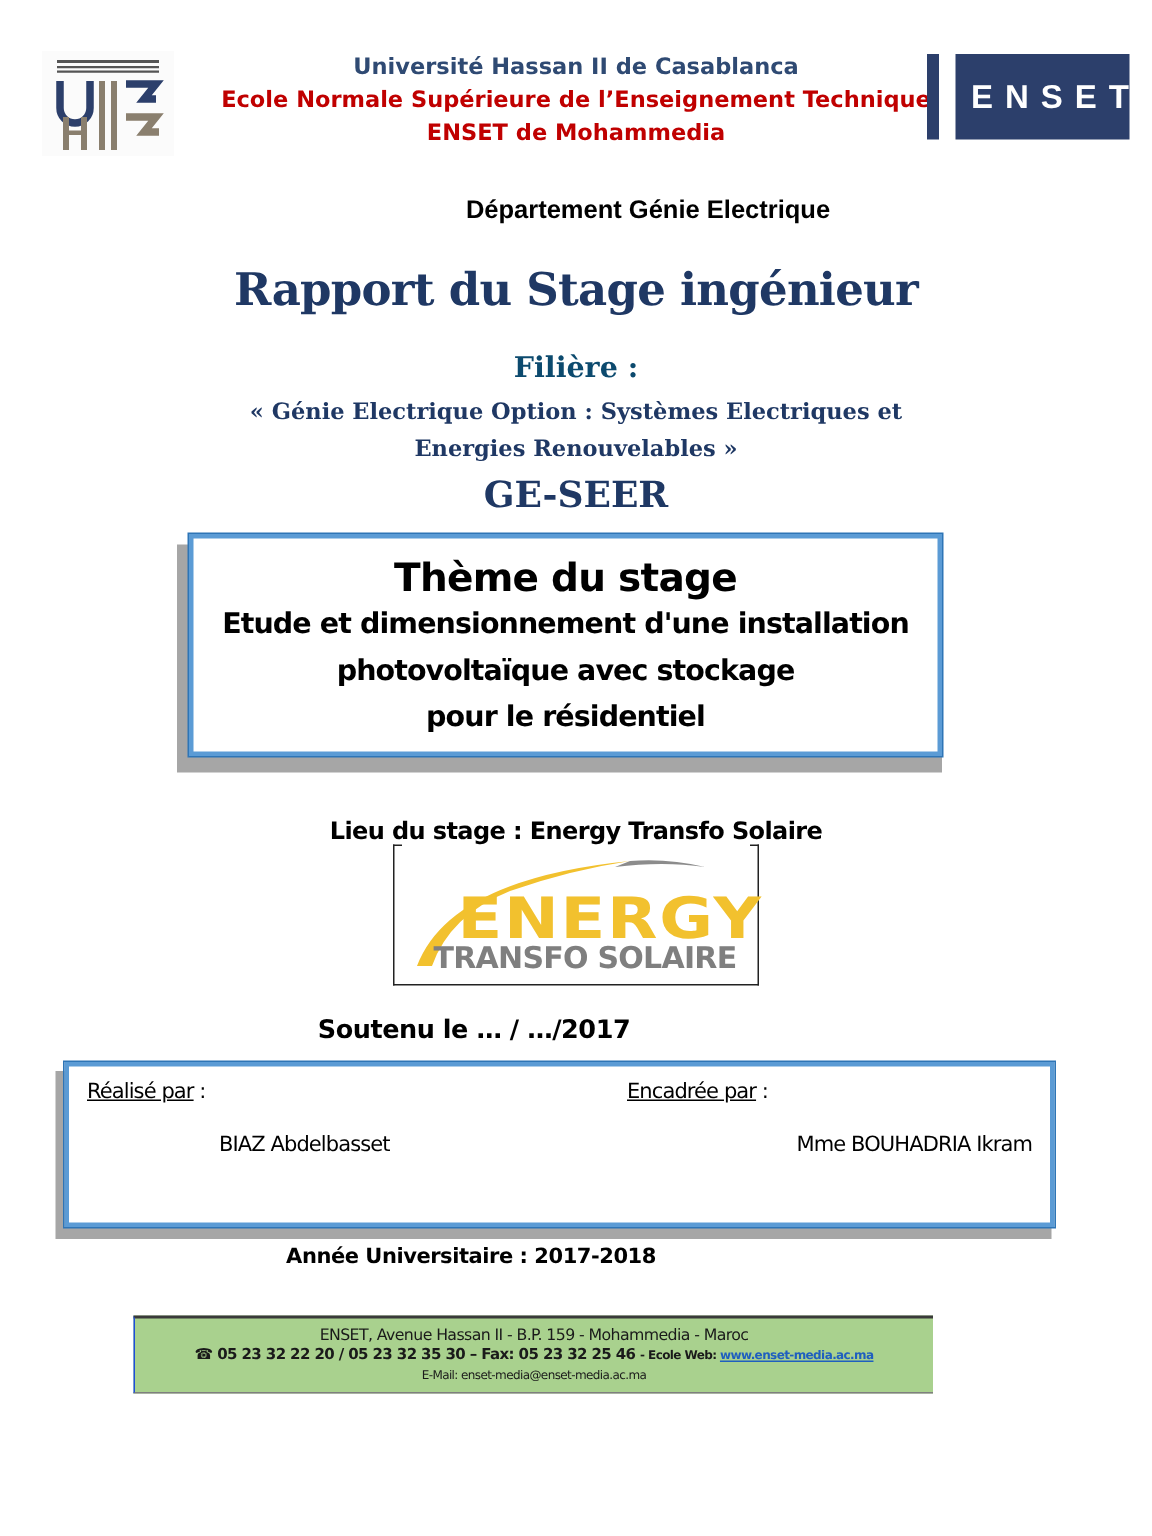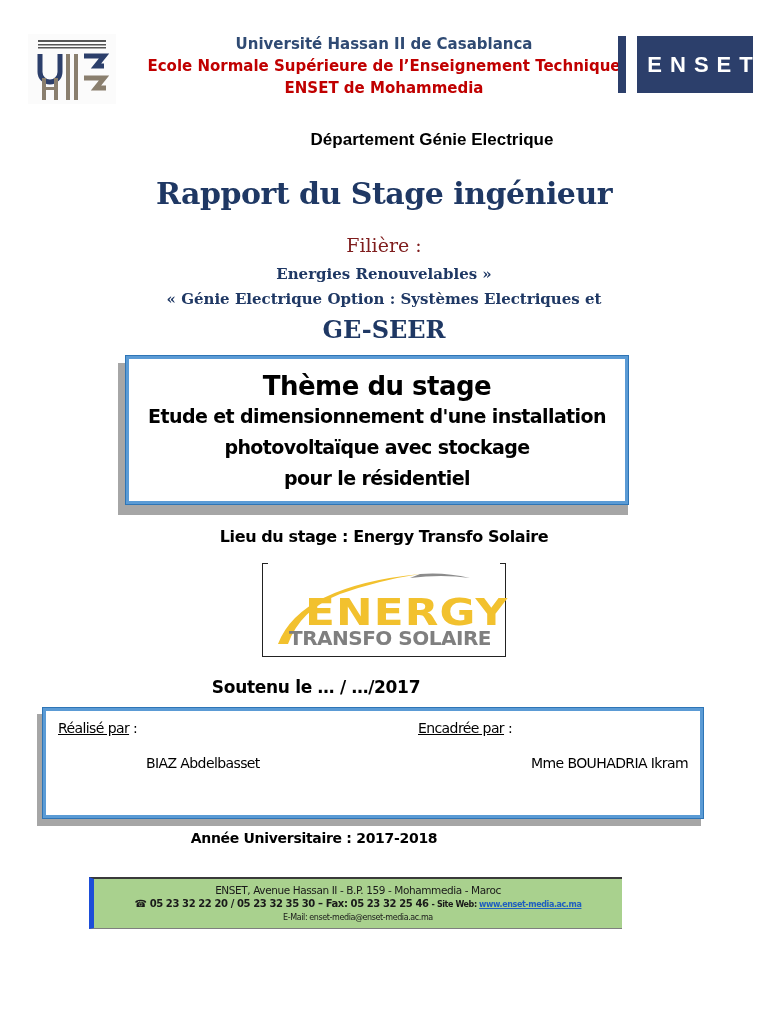--- a/index.html
+++ b/index.html
@@ -10,32 +10,32 @@
   
   #uh2-logo { left: 28px; top: 34px; width: 88px; height: 70px; }
   #univ-block { left: 140px; top: 33px; width: 488px; text-align: center; font-family: "DejaVu Sans", sans-serif; line-height: 22px; }
   .univ { color: #2f4a73; font-weight: bold; font-size: 15px; }
   .ecole { color: #c00000; font-weight: bold; font-size: 15px; }
   #enset-bar { left: 618px; top: 36px; width: 8px; height: 57px; background: #2c3f6b; }
   #enset-logo { left: 637px; top: 36px; width: 116px; height: 57px; background: #2c3f6b; color: #fff; font-weight: bold; font-size: 22px; letter-spacing: 8px; display: flex; align-items: center; justify-content: center; padding-left: 18px; box-sizing: border-box; }
 
   #dept { left: 0; top: 130px; width: 768px; font-size: 17px; font-weight: bold; padding-left: 48px; }
   #title { left: 0; top: 176px; width: 768px; font-family: "DejaVu Serif", serif; font-size: 30px; font-weight: bold; color: #1f3864; letter-spacing: -0.5px; }
-  #filiere { left: 0; top: 234px; width: 768px; font-family: "DejaVu Serif", serif; font-size: 19px; font-weight: normal; color: #7f1d1d; }
+  #filiere { left: 0; top: 234px; width: 768px; font-family: "DejaVu Serif", serif; font-size: 19px; font-weight: bold; color: #0c4a6e; }
   #filiere-desc { left: 120px; top: 262px; width: 528px; font-family: "DejaVu Serif", serif; font-size: 15px; font-weight: bold; color: #1f3864; line-height: 25px; }
   #geseer { left: 0; top: 315px; width: 768px; font-family: "DejaVu Serif", serif; font-size: 24px; font-weight: bold; color: #1f3864; }
 
   
   .shadow { background: #a6a6a6; }
   #theme-shadow { left: 118px; top: 363px; width: 510px; height: 152px; }
   #theme-box { left: 126px; top: 356px; width: 502px; height: 148px; border: 3px solid #5b9bd5; outline: 1px solid #2e75b6; background: #fff; box-sizing: border-box; text-align: center; }
   #theme-title { font-size: 26px; font-weight: bold; margin-top: 12px; font-family: "DejaVu Sans", sans-serif; letter-spacing: -0.5px; }
   .theme-line { font-size: 19px; font-weight: bold; line-height: 31px; font-family: "DejaVu Sans", sans-serif; letter-spacing: -0.6px; }
 
-  #lieu { left: 0; top: 527px; width: 768px; font-size: 16px; font-weight: bold; font-family: "DejaVu Sans", sans-serif; letter-spacing: -0.4px; }
+  #lieu { left: 0; top: 544px; width: 768px; font-size: 16px; font-weight: bold; font-family: "DejaVu Sans", sans-serif; letter-spacing: -0.4px; }
 
   
   #energy-frame { left: 262px; top: 563px; width: 244px; height: 94px; border-left: 1px solid #222; border-bottom: 1px solid #222; border-right: 1px solid #222; box-sizing: border-box; }
   #energy-frame .tick-l { position: absolute; left: -1px; top: 0; width: 6px; height: 1px; background: #222; }
   #energy-frame .tick-r { position: absolute; right: -1px; top: 0; width: 6px; height: 1px; background: #222; }
   #energy-word { left: 305px; top: 590px; font-size: 38px; font-weight: 900; color: #f2c12e; letter-spacing: 1px; font-family: "DejaVu Sans", sans-serif; transform: scaleX(1.15); transform-origin: left; }
   #transfo-word { left: 282px; top: 626px; width: 216px; text-align: center; font-size: 20px; font-weight: bold; color: #7f7f7f; font-family: "DejaVu Sans", sans-serif; letter-spacing: -0.5px; }
   #energy-swoosh { left: 270px; top: 566px; width: 240px; height: 80px; }
 
   #soutenu { left: 0; top: 677px; width: 632px; font-size: 17px; font-weight: bold; font-family: "DejaVu Sans", sans-serif; letter-spacing: -0.3px; }
@@ -45,21 +45,21 @@
   #persons-box { left: 43px; top: 708px; width: 660px; height: 110px; border: 3px solid #5b9bd5; outline: 1px solid #2e75b6; background: #fff; box-sizing: border-box; font-family: "DejaVu Sans", sans-serif; font-size: 14px; letter-spacing: -0.6px; }
   .lbl u { text-decoration: underline; }
   #realise-lbl { left: 12px; top: 9px; }
   #encadre-lbl { left: 372px; top: 9px; }
   #student-name { left: 100px; top: 44px; }
   #supervisor-name { right: 12px; top: 44px; }
 
   #annee { left: 0; top: 830px; width: 628px; font-size: 14px; font-weight: bold; font-family: "DejaVu Sans", sans-serif; letter-spacing: -0.3px; }
 
   
-  #footer { left: 89px; top: 877px; width: 533px; height: 52px; background: #a9d18e; border-top: 2px solid #3a3a3a; border-left: 5px solid #1d4ed8; border-bottom: 1px solid #7f7f7f; box-sizing: border-box; text-align: center; font-family: "DejaVu Sans", sans-serif; letter-spacing: -0.4px; color: #1a1a1a; }
+  #footer { left: 89px; top: 877px; width: 533px; height: 52px; background: #a9d18e; border-top: 2px solid #3a3a3a; border-left: 1px solid #1d4ed8; border-bottom: 1px solid #7f7f7f; box-sizing: border-box; text-align: center; font-family: "DejaVu Sans", sans-serif; letter-spacing: -0.4px; color: #1a1a1a; }
   #footer-addr { font-size: 10.5px; margin-top: 4px; line-height: 14px; }
   #footer-contact { font-size: 10px; font-weight: bold; line-height: 14px; }
   #footer-contact .small { font-size: 8px; }
   #footer-contact a { color: #1f5fbf; text-decoration: underline; font-weight: bold; font-size: 8px; }
   #footer-email { font-size: 8px; line-height: 12px; }
 </style>
 </head>
 <body>
 
 <div class="abs" id="uh2-logo">
@@ -87,22 +87,22 @@
   <div class="ecole">ENSET de Mohammedia</div>
 </div>
 
 <div class="abs" id="enset-bar"></div>
 <div class="abs" id="enset-logo">ENSET</div>
 
 <div class="abs center" id="dept">Département Génie Electrique</div>
 <div class="abs center" id="title">Rapport du Stage ingénieur</div>
 <div class="abs center" id="filiere">Filière :</div>
 <div class="abs center" id="filiere-desc">
+  <div>« Génie Electrique Option : Systèmes Electriques et</div>
   <div>Energies Renouvelables »</div>
-  <div>« Génie Electrique Option : Systèmes Electriques et</div>
 </div>
 <div class="abs center" id="geseer">GE-SEER</div>
 
 <div class="abs shadow" id="theme-shadow"></div>
 <div class="abs" id="theme-box">
   <div id="theme-title">Thème du stage</div>
   <div class="theme-line">Etude et dimensionnement d'une installation</div>
   <div class="theme-line">photovoltaïque avec stockage</div>
   <div class="theme-line">pour le résidentiel</div>
 </div>
@@ -128,16 +128,16 @@
   <div class="abs lbl" id="encadre-lbl"><u>Encadrée par</u><span> :</span></div>
   <div class="abs" id="student-name">BIAZ Abdelbasset</div>
   <div class="abs" id="supervisor-name">Mme BOUHADRIA Ikram</div>
 </div>
 
 <div class="abs center" id="annee">Année Universitaire : 2017-2018</div>
 
 <div class="abs" id="footer">
   <div id="footer-addr">ENSET, Avenue Hassan II - B.P. 159 - Mohammedia - Maroc</div>
   <div id="footer-contact">
-    <span>☎</span><span> 05 23 32 22 20 / 05 23 32 35 30 – Fax: 05 23 32 25 46 </span><span class="small">- Site Web: </span><a>www.enset-media.ac.ma</a>
+    <span>☎</span><span> 05 23 32 22 20 / 05 23 32 35 30 – Fax: 05 23 32 25 46 </span><span class="small">- Ecole Web: </span><a>www.enset-media.ac.ma</a>
   </div>
   <div id="footer-email">E-Mail: enset-media@enset-media.ac.ma</div>
 </div>
 
 </body></html>

